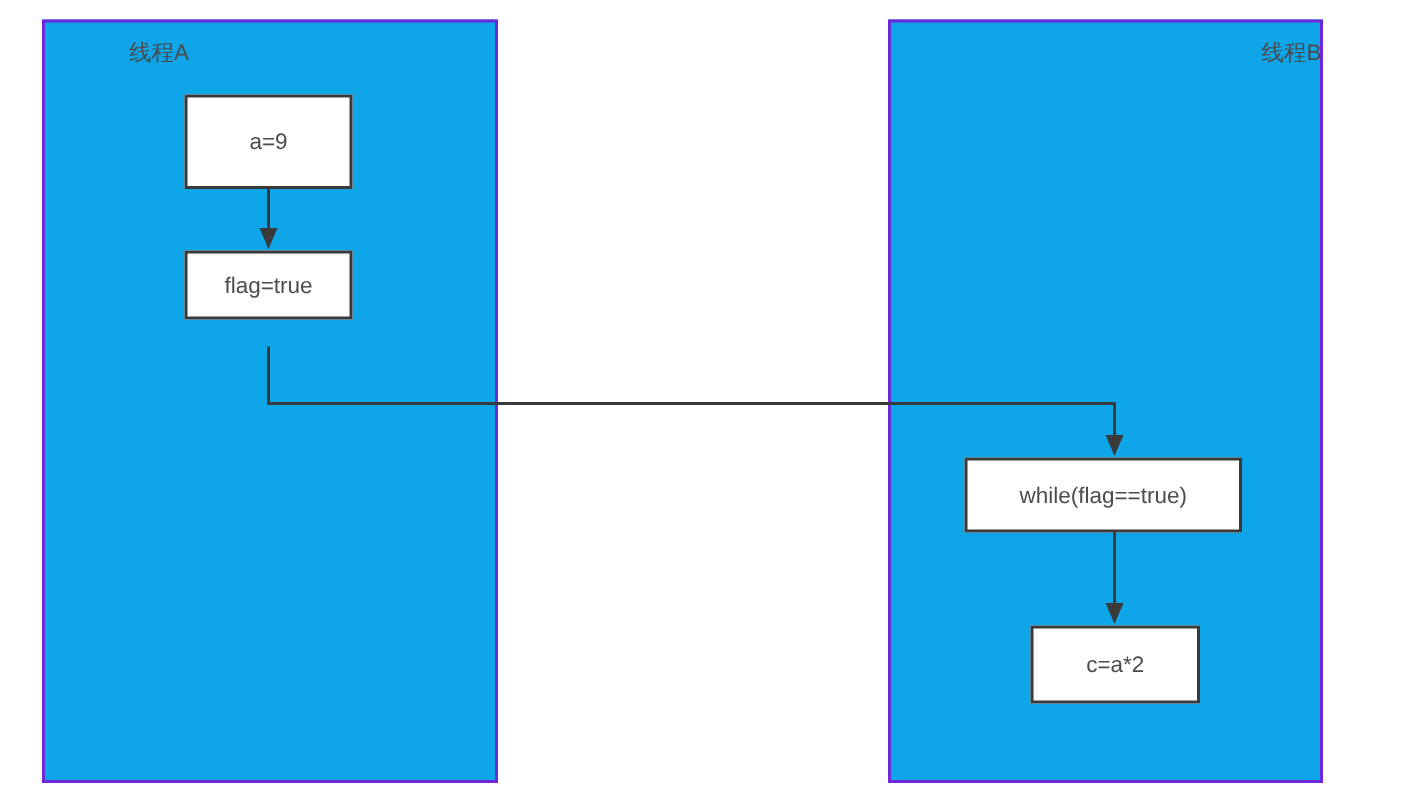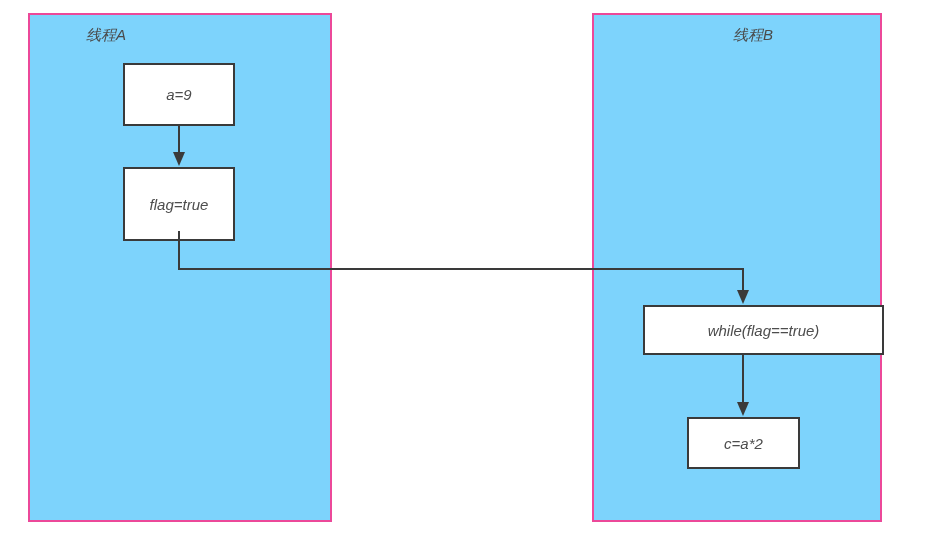--- a/index.html
+++ b/index.html
@@ -28,46 +28,45 @@
     stroke: #3a3a3a;
     stroke-width: 2;
     fill: none;
   }
   .edges polygon {
     fill: #3a3a3a;
     stroke: none;
   }
   .container {
     position: absolute;
-    border: 2px solid #ec4899;
-    background: #7dd3fc;
+    border: 2px solid #6d28d9;
+    background: #0ea5e9;
     box-sizing: border-box;
     z-index: 1;
-    font-style: italic;
   }
   .container-inner {
     position: relative;
     width: 100%;
     height: 100%;
   }
   .clabel {
     position: absolute;
     top: 11px;
     font-size: 15px;
     color: #4a4a4a;
     white-space: nowrap;
     z-index: 2;
   }
   .clabel-a {
     left: 56px;
   }
   .clabel-b {
-    left: 16px;
+    left: 1px;
     width: 100%;
-    text-align: center;
+    text-align: right;
   }
   .node {
     position: absolute;
     border: 2px solid #3a3a3a;
     background: #ffffff;
     box-sizing: border-box;
     display: flex;
     align-items: center;
     justify-content: center;
     font-size: 15px;
@@ -78,28 +77,28 @@
 </style>
 </head>
 <body>
 
 <div class="canvas">
 
   <div class="container" style="left:28px; top:13px; width:304px; height:509px;">
     <div class="container-inner">
       <div class="clabel clabel-a">线程A</div>
       <div class="node" style="left:93px; top:48px; width:112px; height:63px;">a=9</div>
-      <div class="node" style="left:93px; top:152px; width:112px; height:74px;">flag=true</div>
+      <div class="node" style="left:93px; top:152px; width:112px; height:46px;">flag=true</div>
     </div>
   </div>
 
   <div class="container" style="left:592px; top:13px; width:290px; height:509px;">
     <div class="container-inner">
       <div class="clabel clabel-b">线程B</div>
-      <div class="node" style="left:49px; top:290px; width:241px; height:50px;">while(flag==true)</div>
+      <div class="node" style="left:49px; top:290px; width:185px; height:50px;">while(flag==true)</div>
       <div class="node" style="left:93px; top:402px; width:113px; height:52px;">c=a*2</div>
     </div>
   </div>
 
   <svg class="edges" viewBox="0 0 945 541">
 
     <g>
       <line x1="179" y1="125" x2="179" y2="153"></line>
       <polygon points="179,166 173,152 185,152"></polygon>
     </g>

